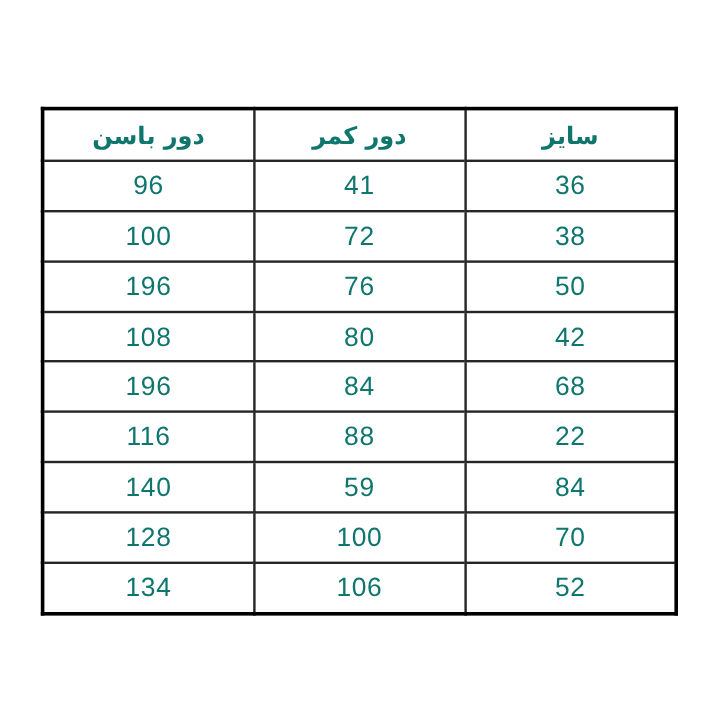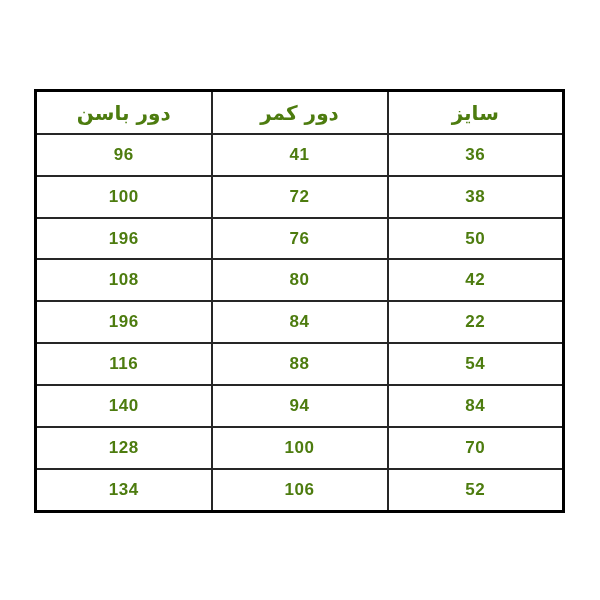--- a/index.html
+++ b/index.html
@@ -27,33 +27,33 @@
     direction: rtl;
     border: 3px solid #000000;
     background: #ffffff;
   }
   table.size-chart th,
   table.size-chart td {
     border: 2px solid #262626;
     text-align: center;
     vertical-align: middle;
     padding: 0;
-    color: #4d7c0f;
+    color: #0f766e;
     overflow: hidden;
   }
   table.size-chart th {
     font-family: "DejaVu Sans", sans-serif;
     font-weight: bold;
     font-size: 20px;
     height: 41px;
   }
   table.size-chart td {
     font-family: "Liberation Sans", "DejaVu Sans", sans-serif;
-    font-weight: 700;
-    font-size: 17px;
+    font-weight: 400;
+    font-size: 22px;
     letter-spacing: 0.5px;
   }
 </style>
 </head>
 <body>
 
 <div class="table-wrap">
   <table class="size-chart" dir="rtl">
     <thead>
       <tr>
@@ -77,32 +77,32 @@
         <td>50</td>
         <td>76</td>
         <td>196</td>
       </tr>
       <tr>
         <td>42</td>
         <td>80</td>
         <td>108</td>
       </tr>
       <tr>
-        <td>22</td>
+        <td>68</td>
         <td>84</td>
         <td>196</td>
       </tr>
       <tr>
-        <td>54</td>
+        <td>22</td>
         <td>88</td>
         <td>116</td>
       </tr>
       <tr>
         <td>84</td>
-        <td>94</td>
+        <td>59</td>
         <td>140</td>
       </tr>
       <tr>
         <td>70</td>
         <td>100</td>
         <td>128</td>
       </tr>
       <tr>
         <td>52</td>
         <td>106</td>

